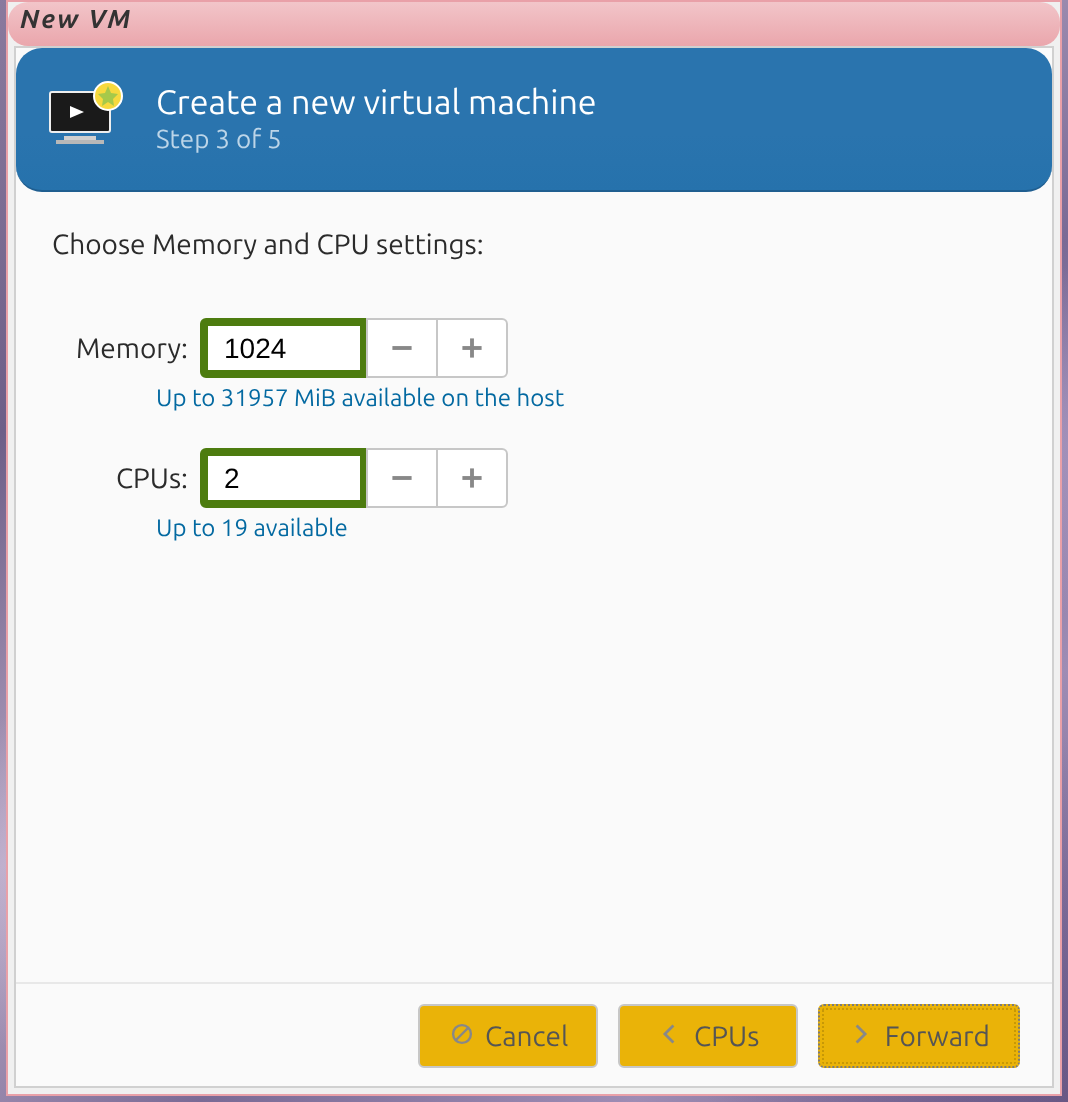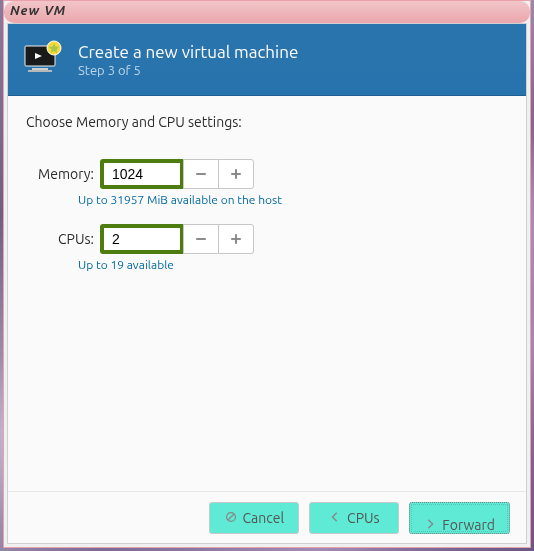--- a/index.html
+++ b/index.html
@@ -48,20 +48,21 @@
     flex-direction: column;
   }
   .header {
     height: 72px;
     background: linear-gradient(#2a74ae, #2a74ae 60%, #2672ac);
     display: flex;
     align-items: center;
     padding: 0 14px;
     gap: 14px;
     border-bottom: 1px solid #1f5e90;
+    border-radius: 13px;
   }
   .header-icon svg { display: block; }
   .header-text { display: flex; flex-direction: column; gap: 2px; }
   .header-title { color: #fff; font-size: 17px; font-weight: 400; }
   .header-step { color: #bcd5e8; font-size: 13px; }
   .content {
     flex: 1;
     padding: 18px 18px 10px 18px;
     font-size: 14px;
     color: #2b2b2b;
@@ -104,34 +105,33 @@
     padding: 0 16px;
     border-top: 1px solid #e8e8e8;
     background: #fafafa;
   }
   .btn {
     height: 32px;
     min-width: 90px;
     padding: 0 14px;
     border: 1px solid #c7c7c7;
     border-radius: 3px;
-    background: #5eead4;
+    background: #eab308;
     display: flex;
     align-items: center;
     justify-content: center;
     gap: 6px;
     font-size: 14px;
     color: #555;
     cursor: pointer;
   }
   .btn.default {
     border: 1px dotted #7a7a7a;
     outline: 1px dotted rgba(0,0,0,0.15);
     outline-offset: -3px;
-    align-items: flex-end;
   }
   .btn svg { width: 12px; height: 12px; }
 </style>
 </head>
 <body>
 <div class="bg-noise"></div>
 
 <div class="window">
   <div class="titlebar">
     <span>New  VM</span>

